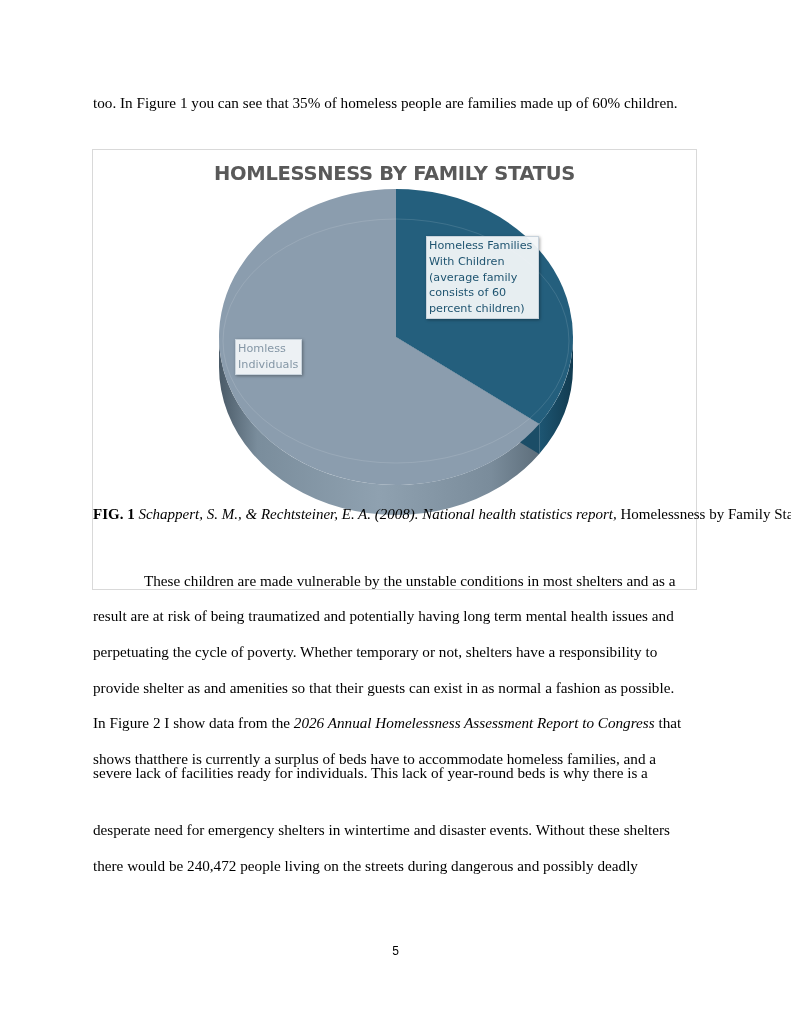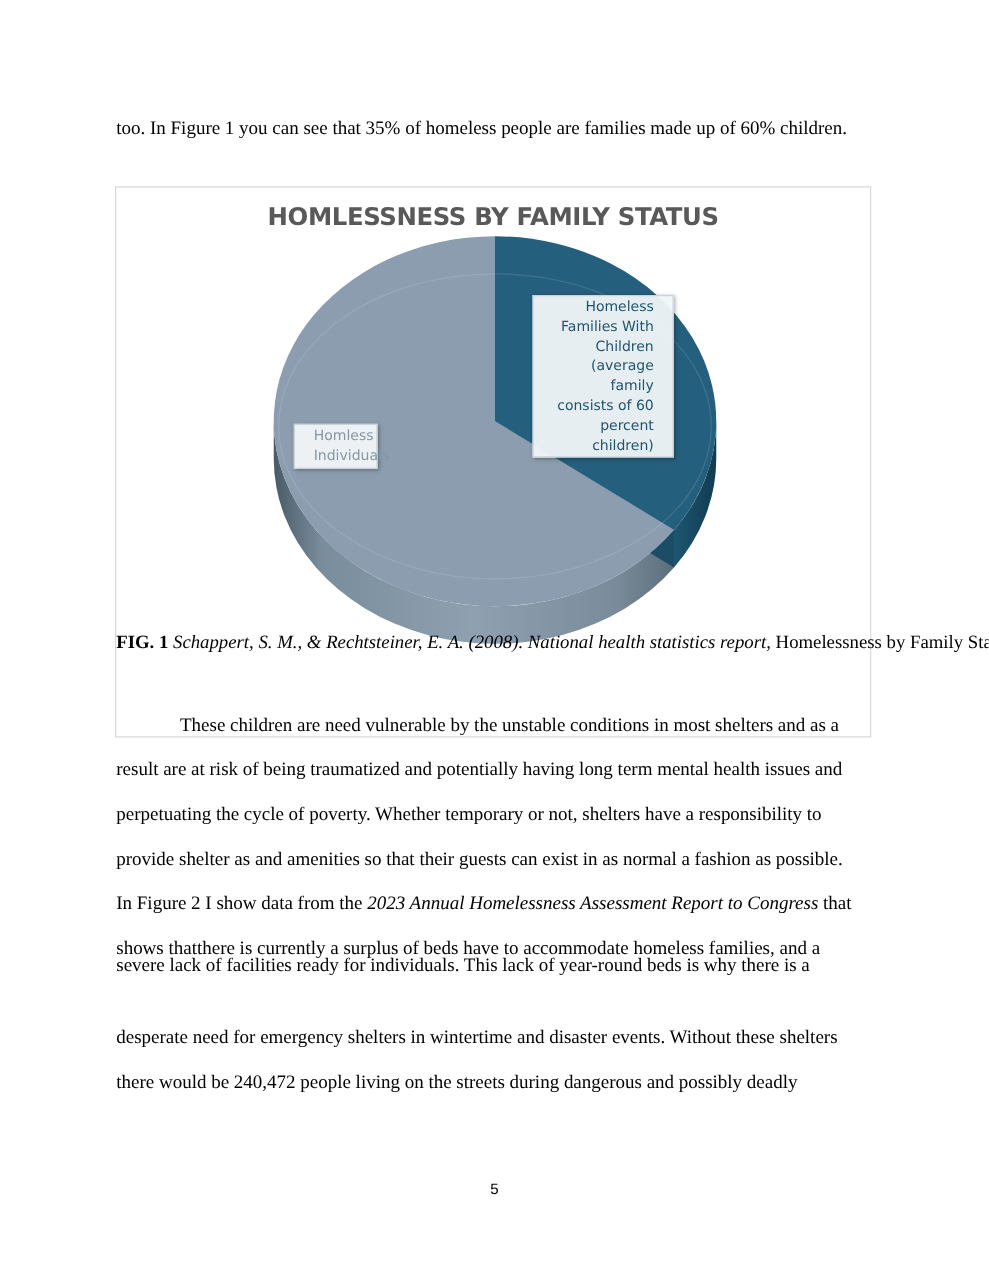--- a/index.html
+++ b/index.html
@@ -17,21 +17,21 @@
   .chart-title {
     position: absolute; left: 0; top: 12px; width: 100%; text-align: center;
     font-family: "DejaVu Sans", sans-serif; font-weight: bold; font-size: 19.5px;
     color: #595959; letter-spacing: -0.3px;
   }
   .chart-svg { position: absolute; left: 0; top: 0; }
   .label-box {
     position: absolute; background: rgba(242,245,248,0.95);
     border: 1px solid #c8d3dc; box-shadow: 1px 1px 3px rgba(0,0,0,0.35);
     font-family: "DejaVu Sans", sans-serif; font-size: 11.2px; line-height: 15.8px;
-    text-align: right; padding: 1px 15px; box-sizing: border-box;
+    text-align: left; padding: 1px 2px; box-sizing: border-box;
   }
   .label-families { left: 333px; top: 86px; width: 113px; color: #1f5470; }
   .label-individuals { left: 142px; top: 189px; width: 67px; color: #8597a6; }
   .caption {
     position: absolute; left: 93px; top: 506px;
     font-family: "Liberation Serif", serif; font-size: 15px; color: #000; white-space: nowrap;
   }
   .caption b { font-weight: bold; }
   .caption i { font-style: italic; }
   .page-number {
@@ -75,24 +75,24 @@
     <div class="label-box label-families">Homeless Families With Children (average family consists of 60 percent children)</div>
     <div class="label-box label-individuals">Homless Individuals</div>
   </div>
 
   <div class="caption">
     <b>FIG. 1</b>
     <i>Schappert, S. M., &amp; Rechtsteiner, E. A. (2008). National health statistics report,</i>
     <span>Homelessness by Family Status</span>
   </div>
 
-  <div class="body-text" style="top:572px;"><span class="indent"></span><span>These children are need vulnerable by the unstable conditions in most shelters and as a</span></div>
+  <div class="body-text" style="top:572px;"><span class="indent"></span><span>These children are made vulnerable by the unstable conditions in most shelters and as a</span></div>
   <div class="body-text" style="top:607px;">result are at risk of being traumatized and potentially having long term mental health issues and</div>
   <div class="body-text" style="top:679px;">provide shelter as and amenities so that their guests can exist in as normal a fashion as possible.</div>
   <div class="body-text" style="top:643px;">perpetuating the cycle of poverty. Whether temporary or not, shelters have a responsibility to</div>
-  <div class="body-text" style="top:714px;"><span>In Figure 2 I show data from the </span><i>2023 Annual Homelessness Assessment Report to Congress</i><span> that</span></div>
+  <div class="body-text" style="top:714px;"><span>In Figure 2 I show data from the </span><i>2026 Annual Homelessness Assessment Report to Congress</i><span> that</span></div>
   <div class="body-text" style="top:750px;">shows thatthere is currently a surplus of beds have to accommodate homeless families, and a</div>
   <div class="body-text" style="top:764px;">severe lack of facilities ready for individuals. This lack of year-round beds is why there is a</div>
   <div class="body-text" style="top:821px;">desperate need for emergency shelters in wintertime and disaster events. Without these shelters</div>
   <div class="body-text" style="top:857px;">there would be 240,472 people living on the streets during dangerous and possibly deadly</div>
 
   <div class="page-number">5</div>
 </div>
 
 </body></html>

